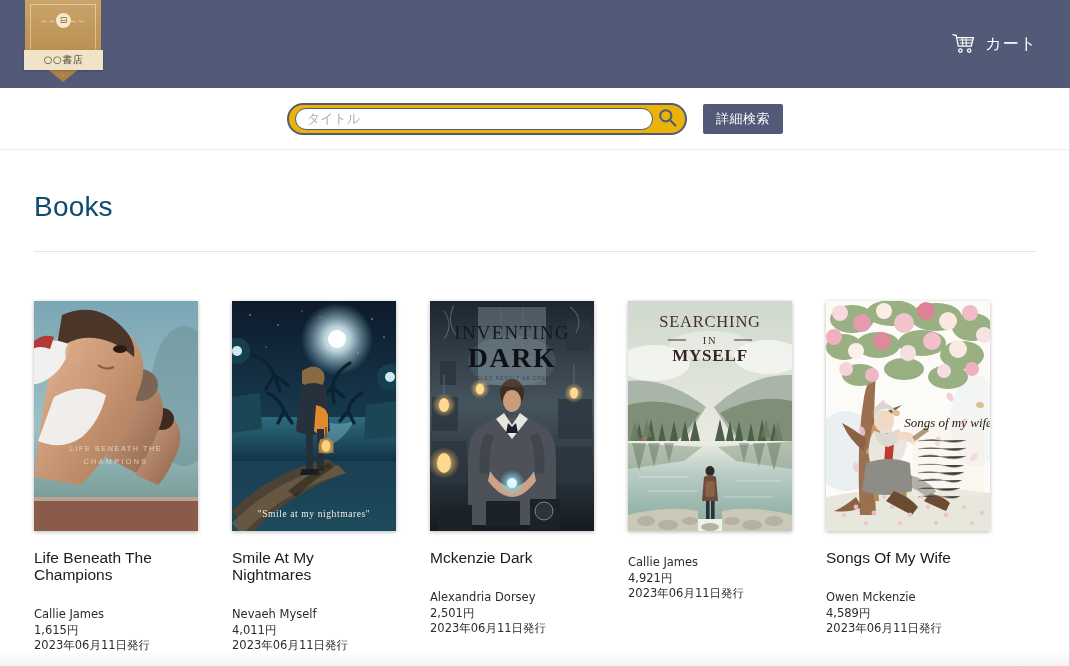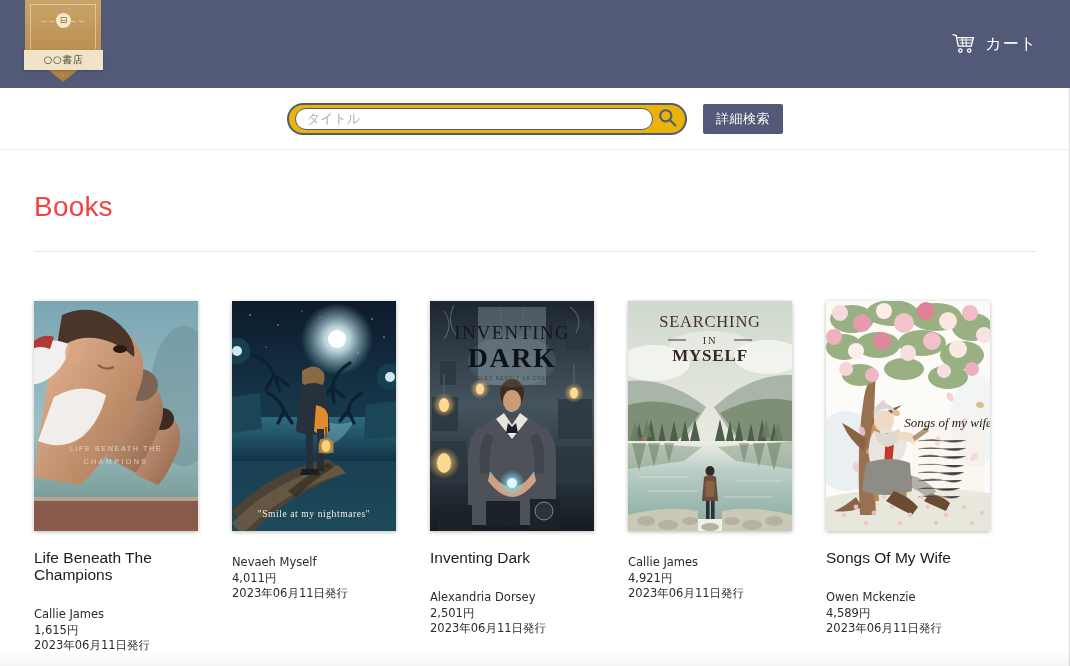--- a/index.html
+++ b/index.html
@@ -168,21 +168,21 @@
     letter-spacing: 0.5px;
     font-family: "DejaVu Sans", sans-serif;
   }
 
   
   .main { padding: 0 34px; }
 
   .page-title {
     font-size: 28px;
     font-weight: 400;
-    color: #ef4444;
+    color: #0c4a6e;
     letter-spacing: 0.2px;
     padding-top: 41px;
     padding-bottom: 0;
   }
   .title-rule {
     margin-top: 28px;
     height: 1px;
     background: #e3e5e8;
   }
 
@@ -398,20 +398,21 @@
             <g>
               <rect x="93" y="126" width="2" height="12" fill="#6d5b3c"></rect>
               <path d="M88 138 l12 0 l2 14 l-16 0z" fill="#8a6a42"></path>
               <ellipse cx="94" cy="145" rx="4.5" ry="6" fill="#ffd27a"></ellipse>
               <circle cx="94" cy="145" r="8" fill="#ffcd6a" opacity="0.3"></circle>
             </g>
             <path d="M56 190 q22 -18 40 -28 l6 4 q-22 14 -38 30z" fill="#2a2418" opacity="0.6"></path>
             <text x="82" y="216" text-anchor="middle" font-family="Liberation Serif, serif" font-size="9.5" fill="#f2efe6" letter-spacing="0.6">"Smile at my nightmares"</text>
           </svg>
         </div>
+        <div class="book-title">Smile At My Nightmares</div>
         <div class="book-meta">
           <div>Nevaeh Myself</div>
           <div>4,011円</div>
           <div>2023年06月11日発行</div>
         </div>
       </div>
 
       <div class="book-card">
         <div class="cover">
           <svg viewBox="0 0 164 230" preserveAspectRatio="none">
@@ -474,21 +475,21 @@
                 <rect x="100" y="198" width="30" height="30"></rect>
               <rect x="8" y="204" width="34" height="26"></rect>
             </g>
             <circle cx="114" cy="210" r="9" fill="#2b343c" stroke="#7d8a92" stroke-width="1"></circle>
             <ellipse cx="82" cy="60" rx="44" ry="26" fill="#c9d6dc" opacity="0.1"></ellipse>
             <text x="82" y="38" text-anchor="middle" font-family="Liberation Serif, serif" font-size="19" letter-spacing="1.2" fill="#14181d">INVENTING</text>
             <text x="82" y="66" text-anchor="middle" font-family="Liberation Serif, serif" font-size="28" font-weight="bold" letter-spacing="1.5" fill="#0e1216">DARK</text>
             <text x="82" y="79" text-anchor="middle" font-family="Liberation Sans, sans-serif" font-size="4.6" letter-spacing="1.1" fill="#3b454d">THE ELEC RESULT AD DREAMS.</text>
           </svg>
         </div>
-        <div class="book-title">Inventing Dark</div>
+        <div class="book-title">Mckenzie Dark</div>
         <div class="book-meta">
           <div>Alexandria Dorsey</div>
           <div>2,501円</div>
           <div>2023年06月11日発行</div>
         </div>
       </div>
 
       <div class="book-card">
         <div class="cover">
           <svg viewBox="0 0 164 230" preserveAspectRatio="none">

